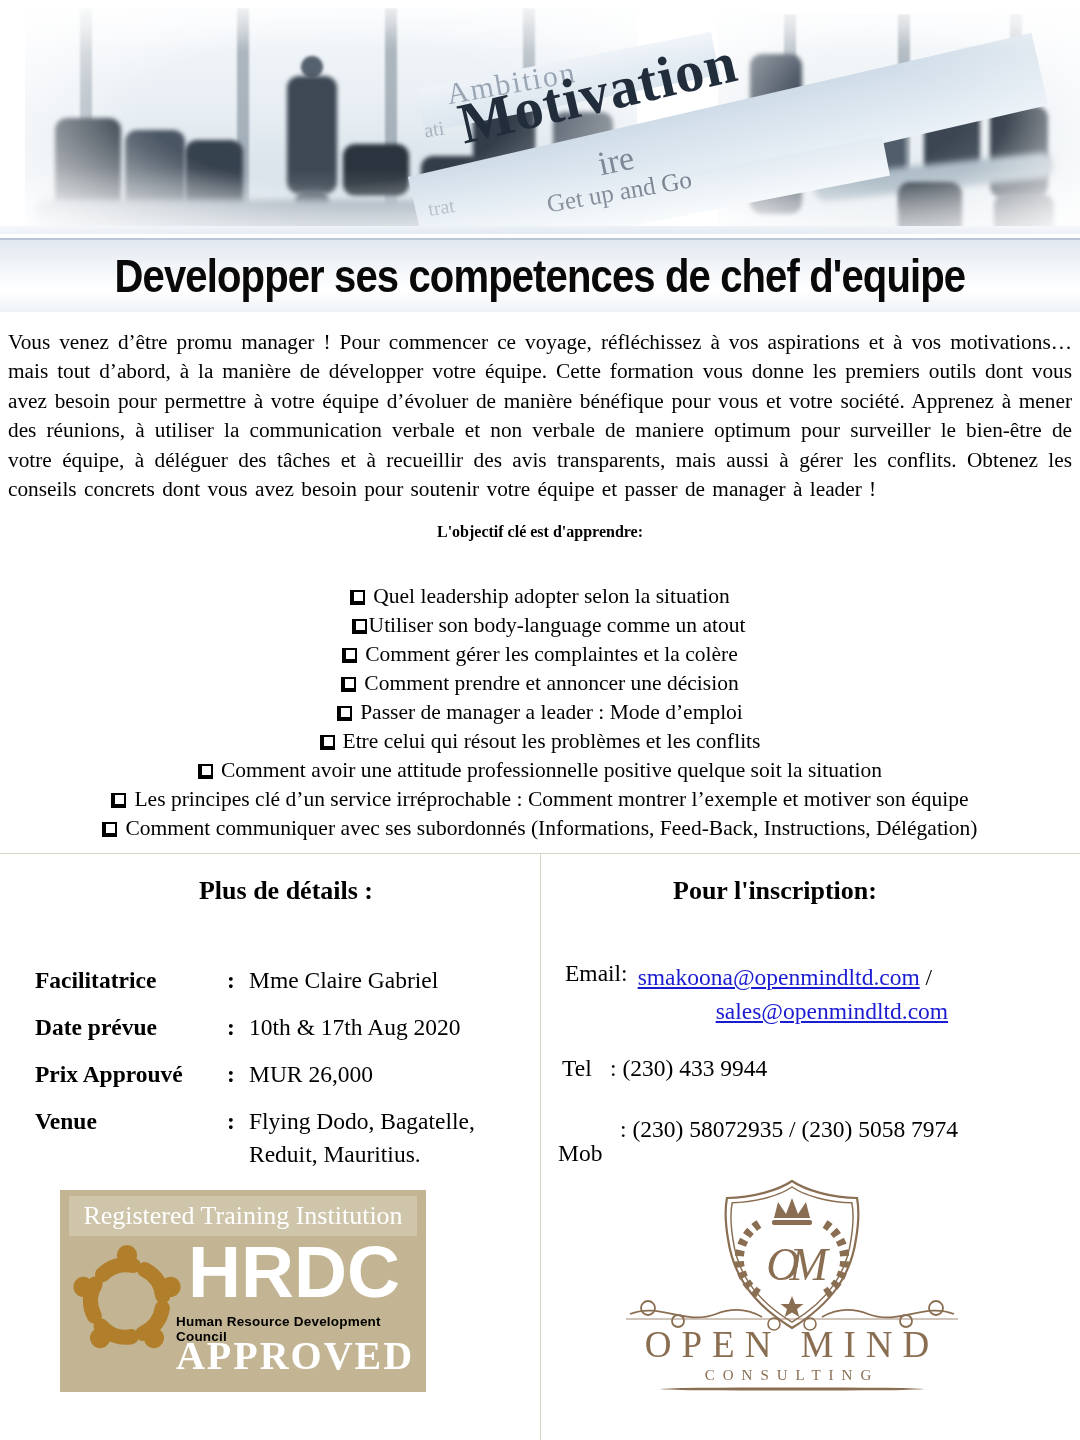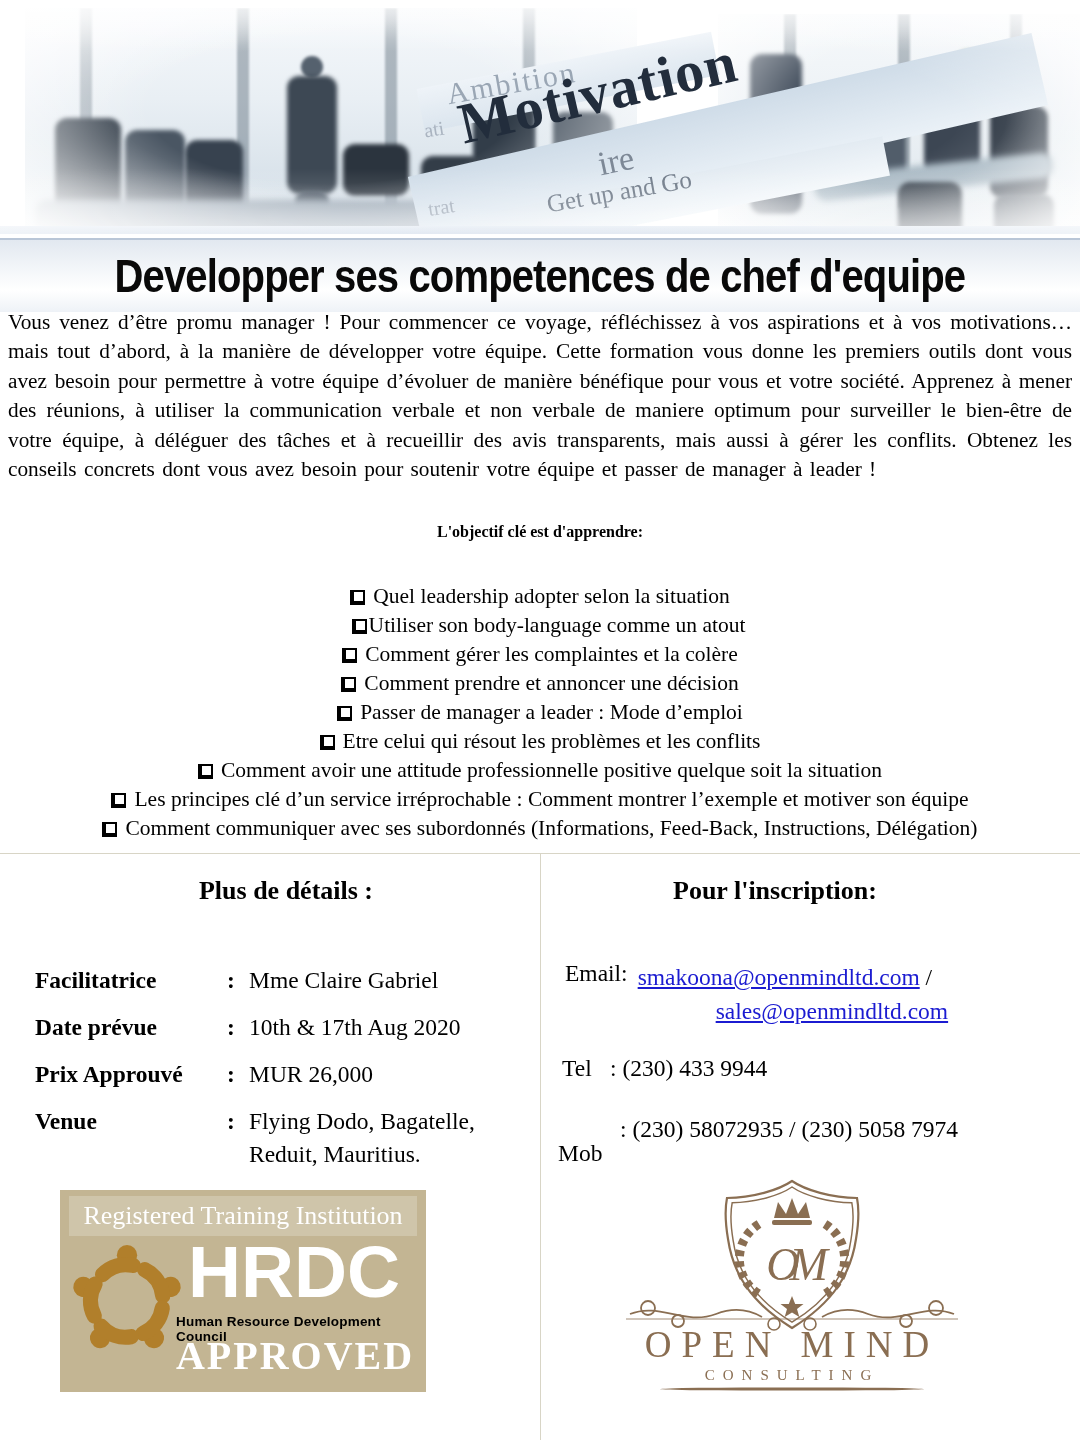--- a/index.html
+++ b/index.html
@@ -31,21 +31,21 @@
 
   
   .title-band { position:absolute; left:0; top:238px; width:1080px; height:74px; text-align:center;
       border-top:2px solid #b9c6d7;
       background:linear-gradient(180deg,#e2e8f0 0%,#f3f6f9 40%,#ffffff 70%,#eef2f7 100%); }
   .title-inner { display:inline-block; transform:scaleX(.87); transform-origin:50% 50%;
       font-family:"Liberation Sans", sans-serif; font-weight:700; font-size:46px;
       letter-spacing:-1px; line-height:72px; color:#090909; }
 
   
-  .intro { position:absolute; left:8px; top:308px; width:1064px;
+  .intro { position:absolute; left:8px; top:328px; width:1064px;
       font-size:21.3px; line-height:29.4px; text-align:justify; word-spacing:2px; }
 
   
   .obj-heading { position:absolute; left:0; top:523px; width:1080px; text-align:center;
       font-weight:700; font-size:16px; }
   .obj-list { position:absolute; left:0; top:582px; width:1080px; }
   .obj-line { display:flex; justify-content:center; align-items:center; height:29px;
       font-size:21.5px; gap:8px; }
   .obj-line.tight { gap:2px;padding-left:17px; }
   .chk { flex:none; width:15px; height:15px; border:2px solid #000;

